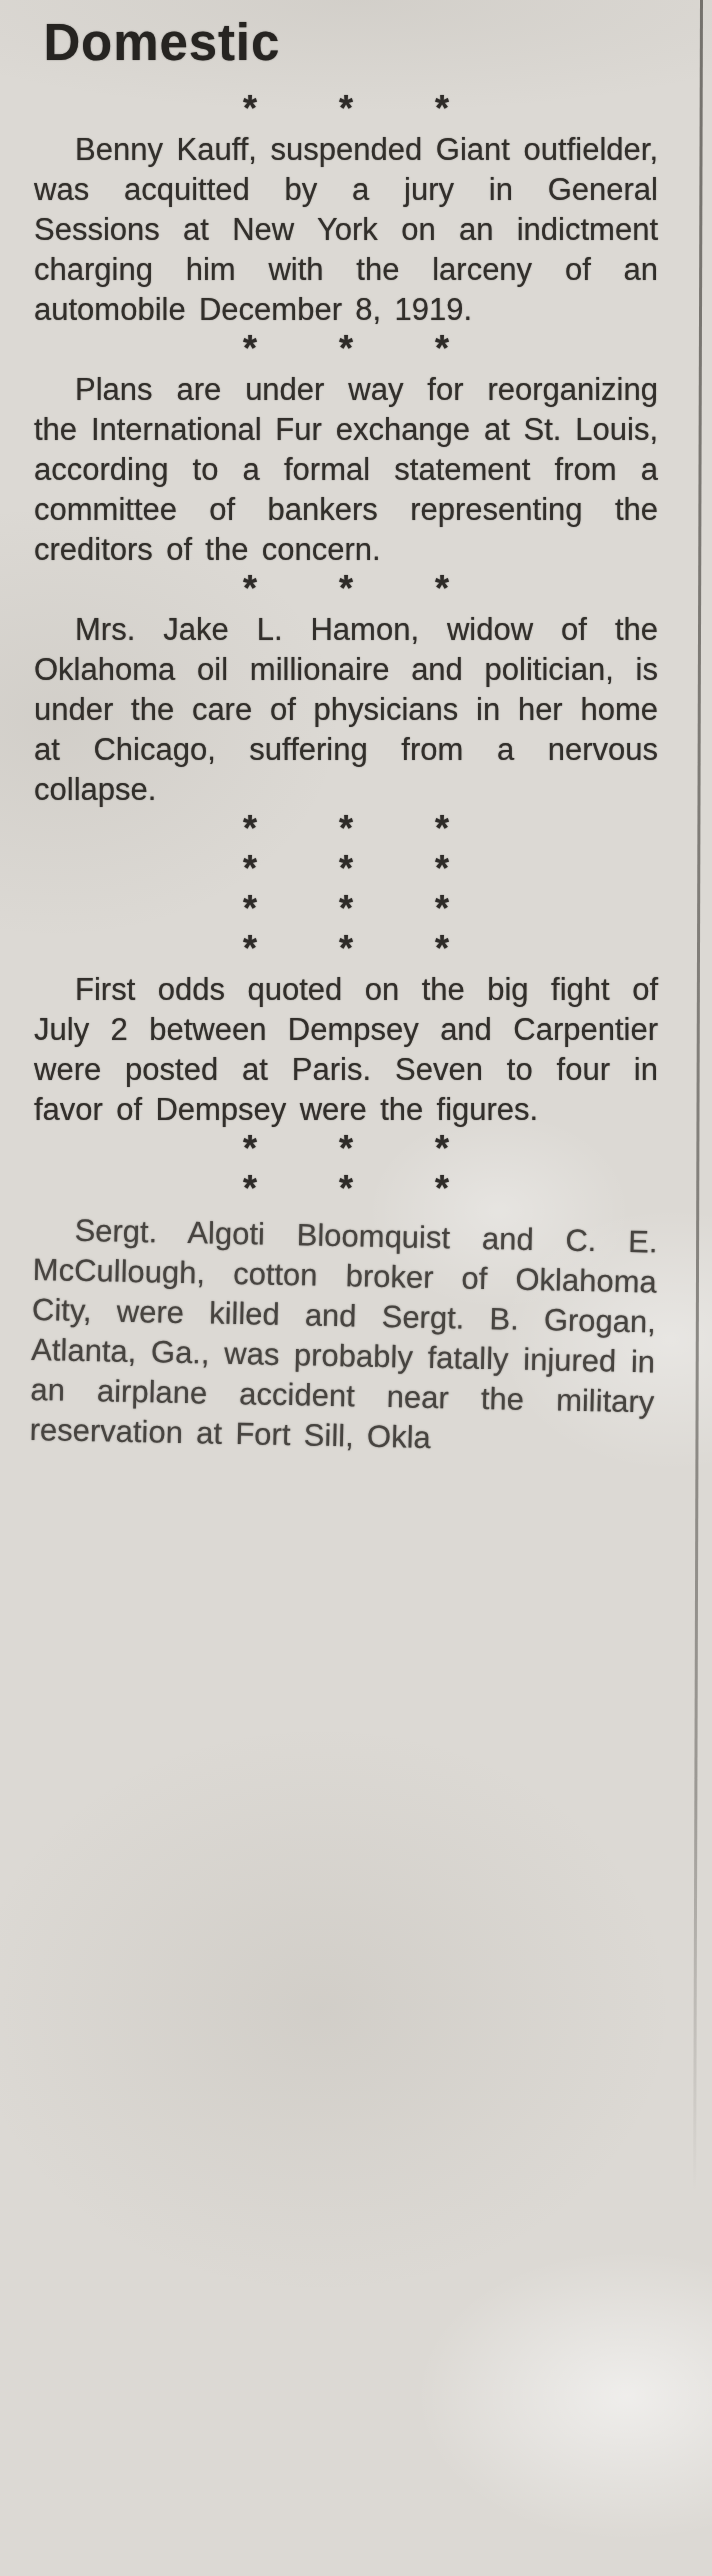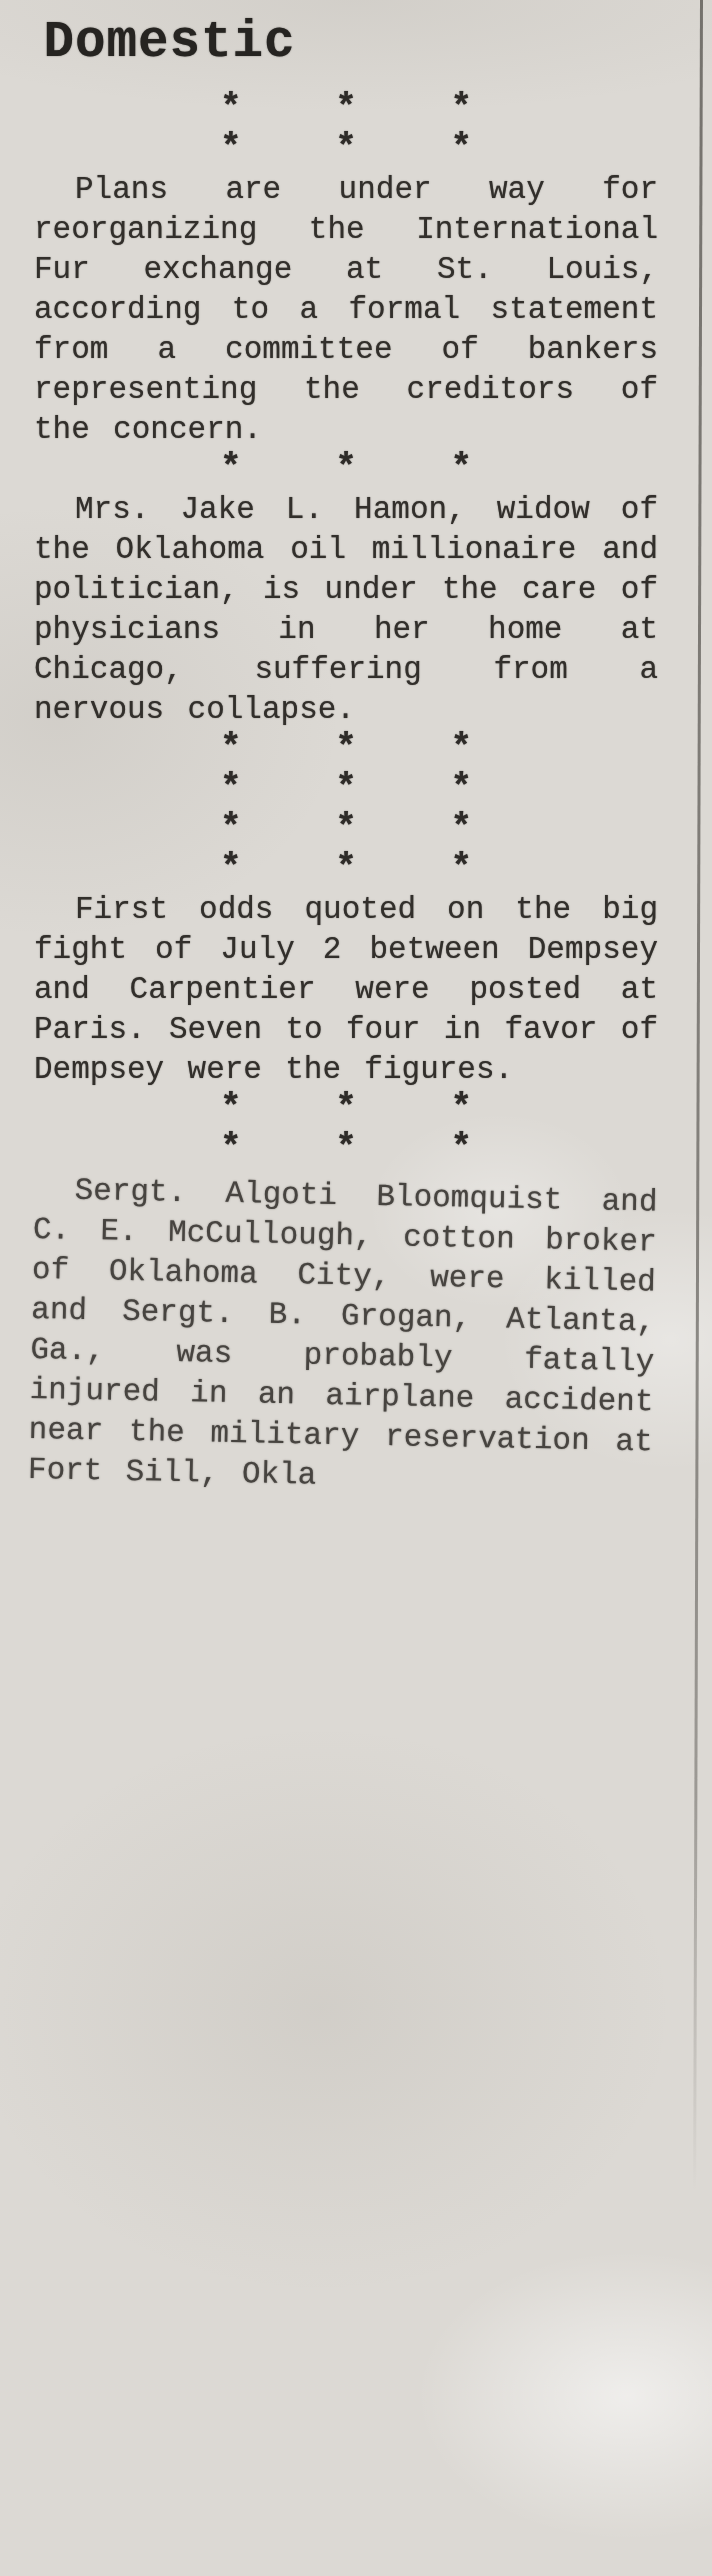--- a/index.html
+++ b/index.html
@@ -11,21 +11,21 @@
     height: 2576px;
     overflow: hidden;
     background: #c9c6c1;
   }
   .clipping {
     position: relative;
     width: 713px;
     height: 2576px;
     box-sizing: border-box;
     padding: 9.4px 55px 0 34px;
-    font-family: Liberation Mono, monospace;
+    font-family: Liberation Sans, sans-serif;
     background:
       radial-gradient(ellipse 301px 207px at 88% 93%, rgba(255,255,255,0.55), transparent 70%),
       radial-gradient(ellipse 245px 188px at 94% 52%, rgba(255,255,255,0.35), transparent 70%),
       radial-gradient(ellipse 188px 141px at 70% 47%, rgba(255,255,255,0.30), transparent 70%),
       radial-gradient(ellipse 395px 301px at 8% 28%, rgba(120,114,103,0.10), transparent 72%),
       radial-gradient(ellipse 489px 395px at 45% 78%, rgba(118,111,98,0.10), transparent 72%),
       radial-gradient(ellipse 658px 150px at 50% 0%, rgba(125,119,108,0.10), transparent 75%),
       #dcd9d4;
   }
   
@@ -86,20 +86,21 @@
 
 <div class="clipping">
   <div class="column-rule"></div>
   <h1 class="section-title">Domestic</h1>
   <div id="article-body">
   <div class="para-block">
     <div class="sep">* * *</div>
   </div>
 
   <div class="para-block">
+    <p class="para">Benny Kauff, suspended Giant outfielder, was acquitted by a jury in General Sessions at New York on an indictment charging him with the larceny of an automobile December 8, 1919.</p>
     <div class="sep">* * *</div>
   </div>
 
   <div class="para-block">
     <p class="para">Plans are under way for reorganizing the International Fur exchange at St. Louis, according to a formal statement from a committee of bankers representing the creditors of the concern.</p>
     <div class="sep">* * *</div>
   </div>
 
   <div class="para-block">
     <p class="para">Mrs. Jake L. Hamon, widow of the Oklahoma oil millionaire and politician, is under the care of physicians in her home at Chicago, suffering from a nervous collapse.</p>

